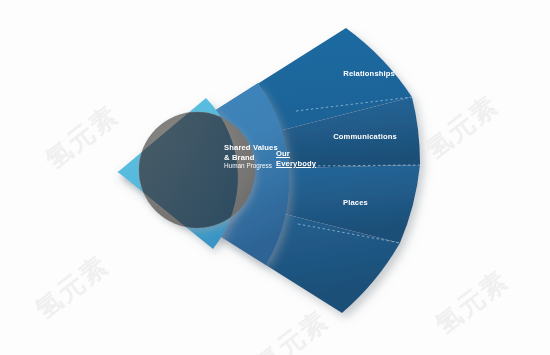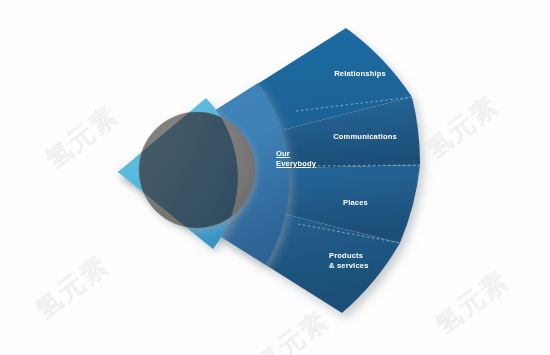--- a/index.html
+++ b/index.html
@@ -61,21 +61,21 @@
   .lbl-sub {
     font-size: 6.4px;
     font-weight: 400;
     line-height: 8px;
     opacity: 0.95;
   }
   #vision-label  { left: 147px; top: 149px; width: 72px; }
   #vision-body   { margin-top: 2px; }
   #shared-label  { left: 224px; top: 143px; width: 56px; }
   #behaviors-label { left: 276px; top: 149px; width: 46px; text-decoration: underline; }
-  #relationships-label { left: 325px; top: 69px;  width: 70px; text-align: center; }
+  #relationships-label { left: 325px; top: 69px;  width: 70px; text-align: right; }
   #communications-label{ left: 327px; top: 132px; width: 76px; text-align: center; }
   #places-label        { left: 343px; top: 198px; width: 50px; }
   #products-label      { left: 329px; top: 251px; width: 60px; }
 </style>
 </head>
 <body>
 
 <div id="stage">
 
   <div class="wm wm-a">氢元素</div>
@@ -166,27 +166,28 @@
                  L 206 98
                  A 115 115 0 0 1 213 249
                  L 118 172 Z" fill="url(#gradCoreOverlap)" opacity="0.92"></path>
       </g>
       <circle cx="197" cy="170" r="58" fill="none" stroke="#6f6e6c" stroke-width="0.7" opacity="0.5"></circle>
     </g>
 
   </svg>
 
 
+  <div class="lbl" id="shared-label">
+    <div class="lbl-head">Shared Values</div>
+    <div class="lbl-head">&amp; Brand</div>
+    <div class="lbl-sub">Human Progress</div>
+  </div>
 
   <div class="lbl" id="behaviors-label">
     <div class="lbl-head">Our</div>
     <div class="lbl-head">Everybody</div>
   </div>
 
   <div class="lbl lbl-head" id="relationships-label">Relationships</div>
   <div class="lbl lbl-head" id="communications-label">Communications</div>
   <div class="lbl lbl-head" id="places-label">Places</div>
-  <div class="lbl" id="products-label">
-    <div class="lbl-head">Products</div>
-    <div class="lbl-head">&amp; services</div>
-  </div>
 
 </div>
 
 </body></html>

